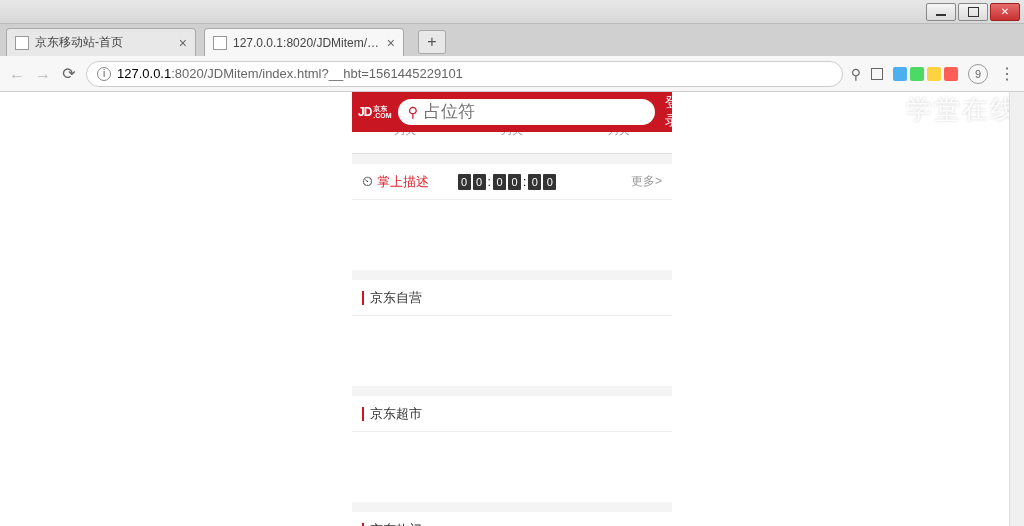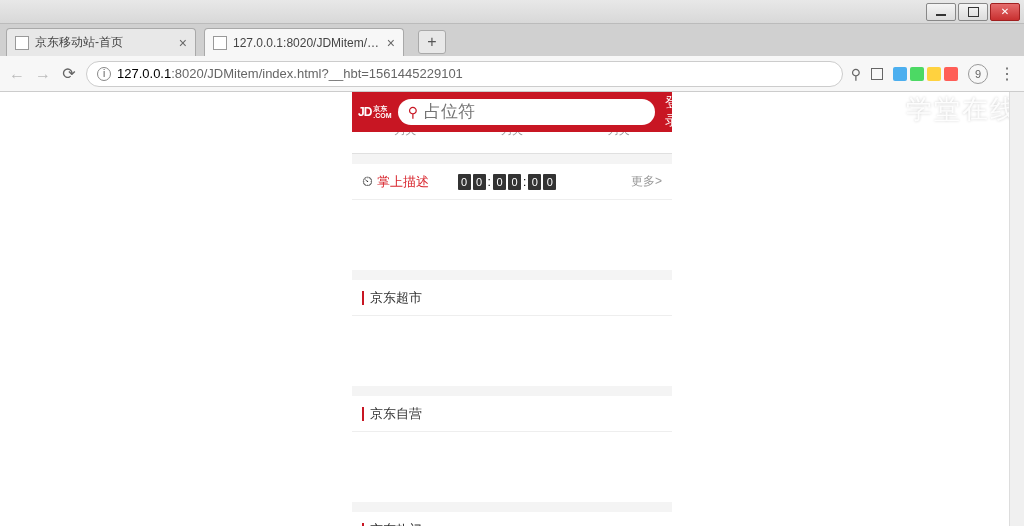--- a/index.html
+++ b/index.html
@@ -204,28 +204,28 @@
         </span>
         <span style="flex:1"></span>
         <span class="more">更多&gt;</span>
       </div>
       <div class="sec-body"></div>
     </div>
 
     <div class="section">
       <div class="sec-head">
         <span class="bar"></span>
+        <span class="title">京东自营</span>
+      </div>
+      <div class="sec-body"></div>
+    </div>
+    <div class="section">
+      <div class="sec-head">
+        <span class="bar"></span>
         <span class="title">京东超市</span>
-      </div>
-      <div class="sec-body"></div>
-    </div>
-    <div class="section">
-      <div class="sec-head">
-        <span class="bar"></span>
-        <span class="title">京东自营</span>
       </div>
       <div class="sec-body"></div>
     </div>
     <div class="section">
       <div class="sec-head">
         <span class="bar"></span>
         <span class="title">京东热门</span>
       </div>
 
     </div>

